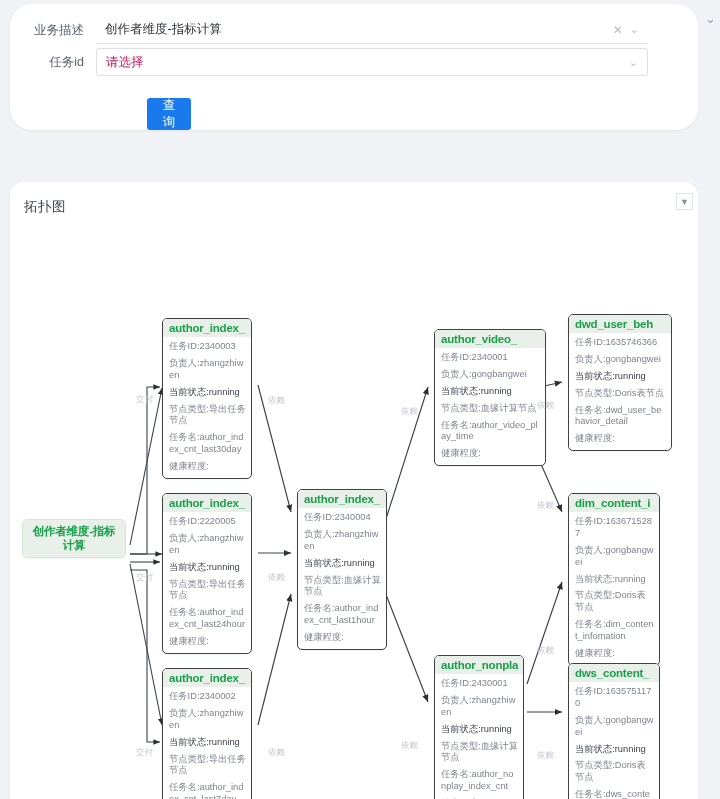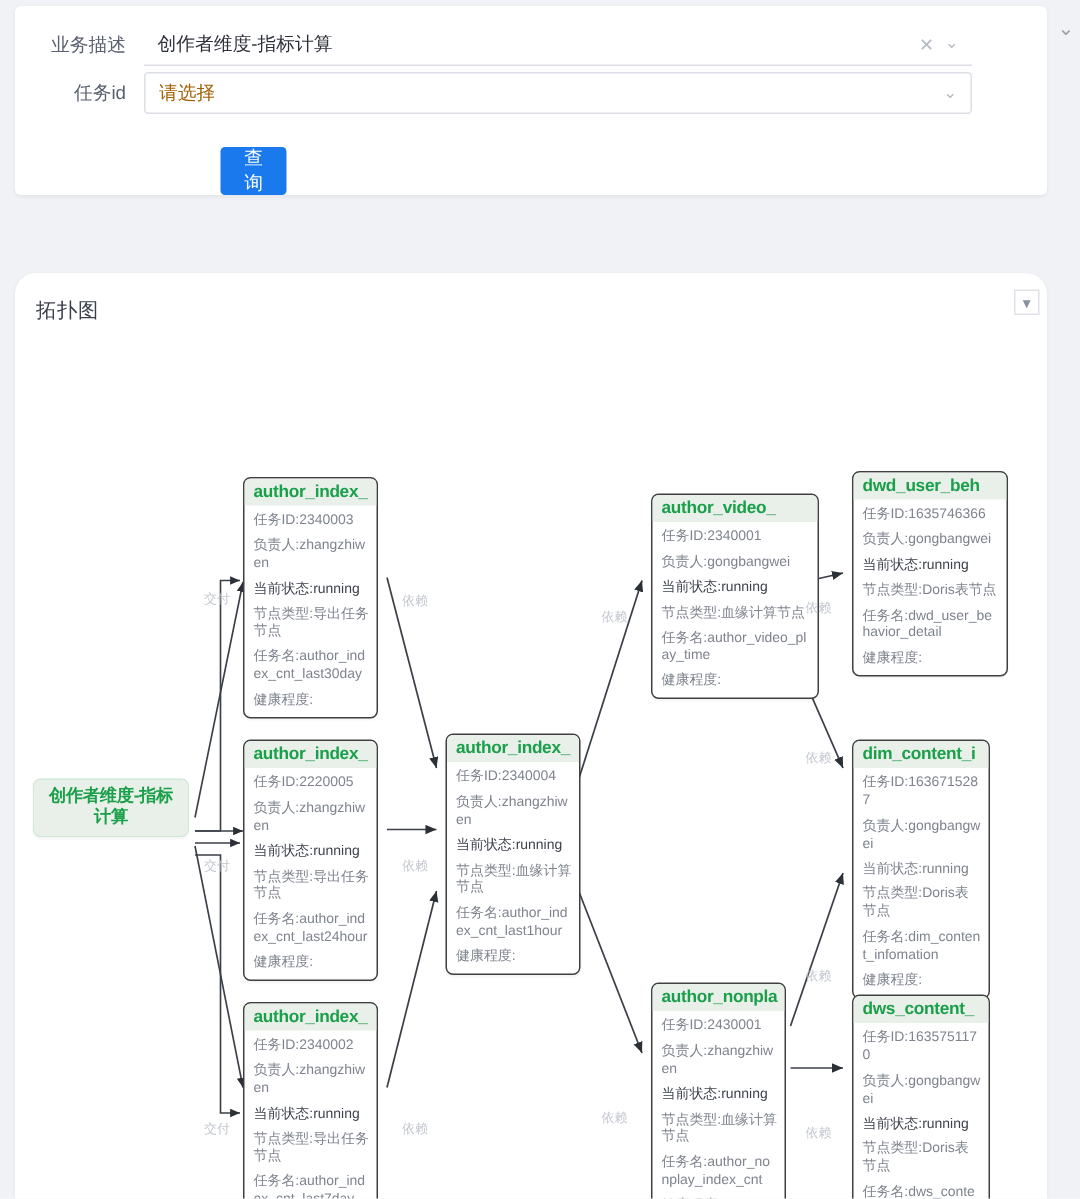--- a/index.html
+++ b/index.html
@@ -10,39 +10,39 @@
     font-family: "Liberation Sans", "DejaVu Sans", sans-serif;
     overflow: hidden;
   }
   #app { position: relative; width: 720px; height: 799px; background:#f0f2f5; }
 
   
   .filter-card {
     position: absolute; left: 10px; top: 4px;
     width: 688px; height: 126px;
     background: #ffffff;
-    border-radius: 4px;
+    border-radius: 22px;
     box-shadow: 0 1px 3px rgba(0,0,0,.06);
   }
   .form-row { position: absolute; display: flex; align-items: center; }
   .form-label {
     width: 86px; text-align: right; padding-right: 12px;
     font-size: 12.5px; color: #5a6170; white-space: nowrap;
   }
   .field {
     position: relative; height: 28px; width: 552px;
     border: 1px solid #dcdfe6; border-radius: 3px;
     background: #fff; display: flex; align-items: center;
   }
   .field.underline { border:none; border-bottom:1px solid #dcdfe6; border-radius:0; }
   .field-text {
     padding-left: 9px; font-size: 12.5px; color: #2c3038;
     white-space: nowrap; overflow: hidden; flex: 1;
   }
-  .field-text.placeholder { color: #a16207; }
+  .field-text.placeholder { color: #be185d; }
   .field-icons { display:flex; align-items:center; gap:7px; padding-right: 9px; }
   .ic { color:#b6bac4; font-size: 11px; line-height: 1; user-select:none; }
   .ic.x { font-size: 12px; }
   .query-btn {
     position: absolute; left: 137px; top: 94px;
     width: 44px; height: 25px;
     background: #1a7aed; color:#fff; border:none; border-radius: 3px;
     font-size: 12.5px; font-family: inherit; cursor:pointer;
     display:flex; align-items:center; justify-content:center;
     padding:16px;

